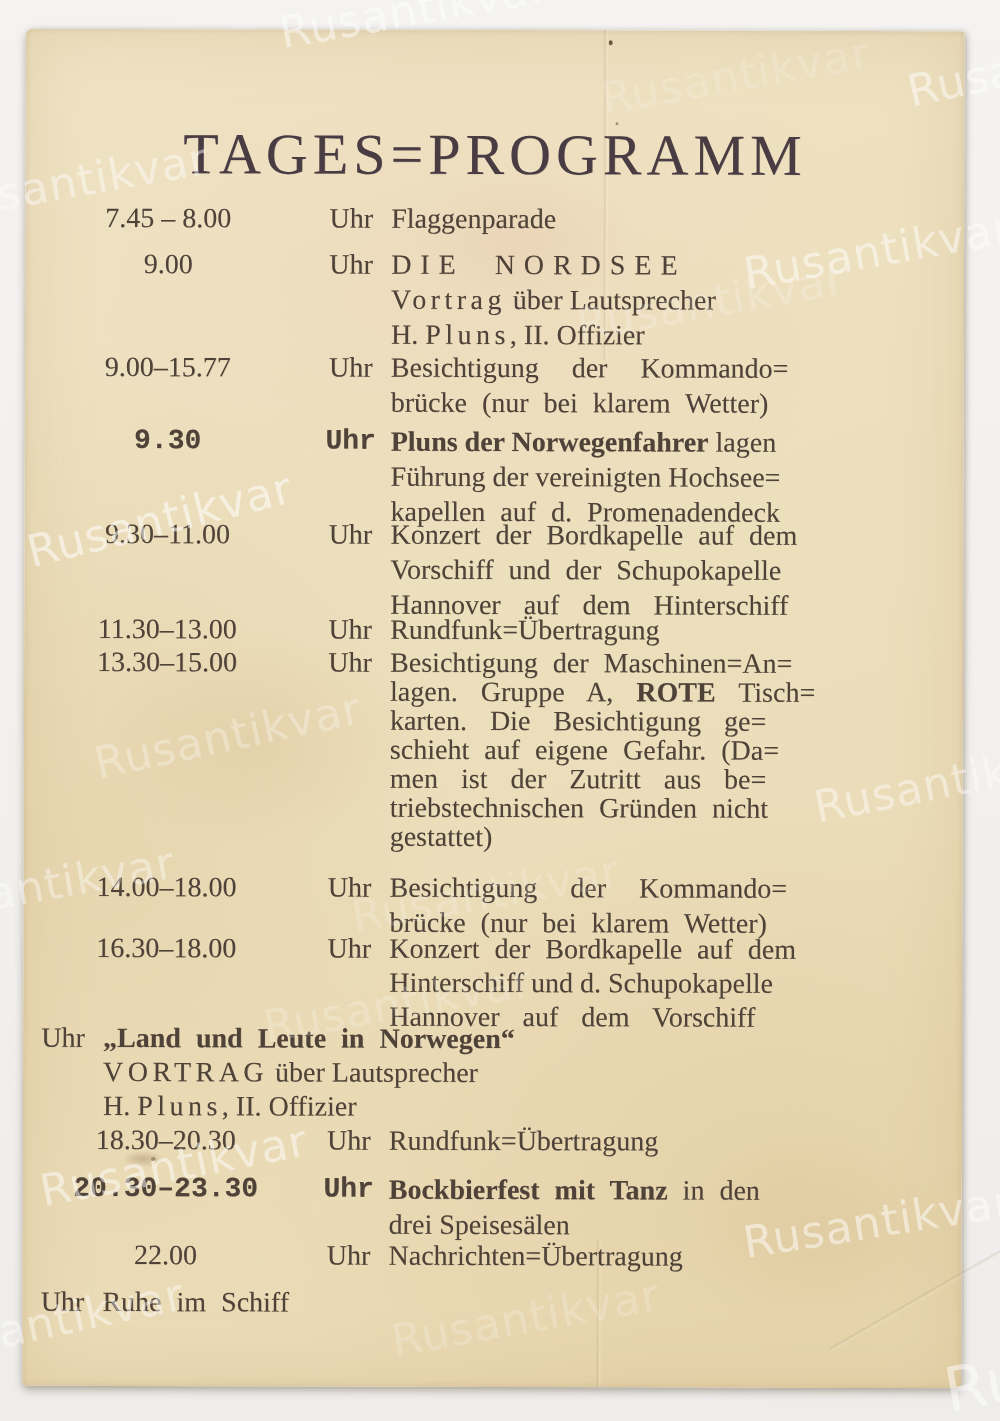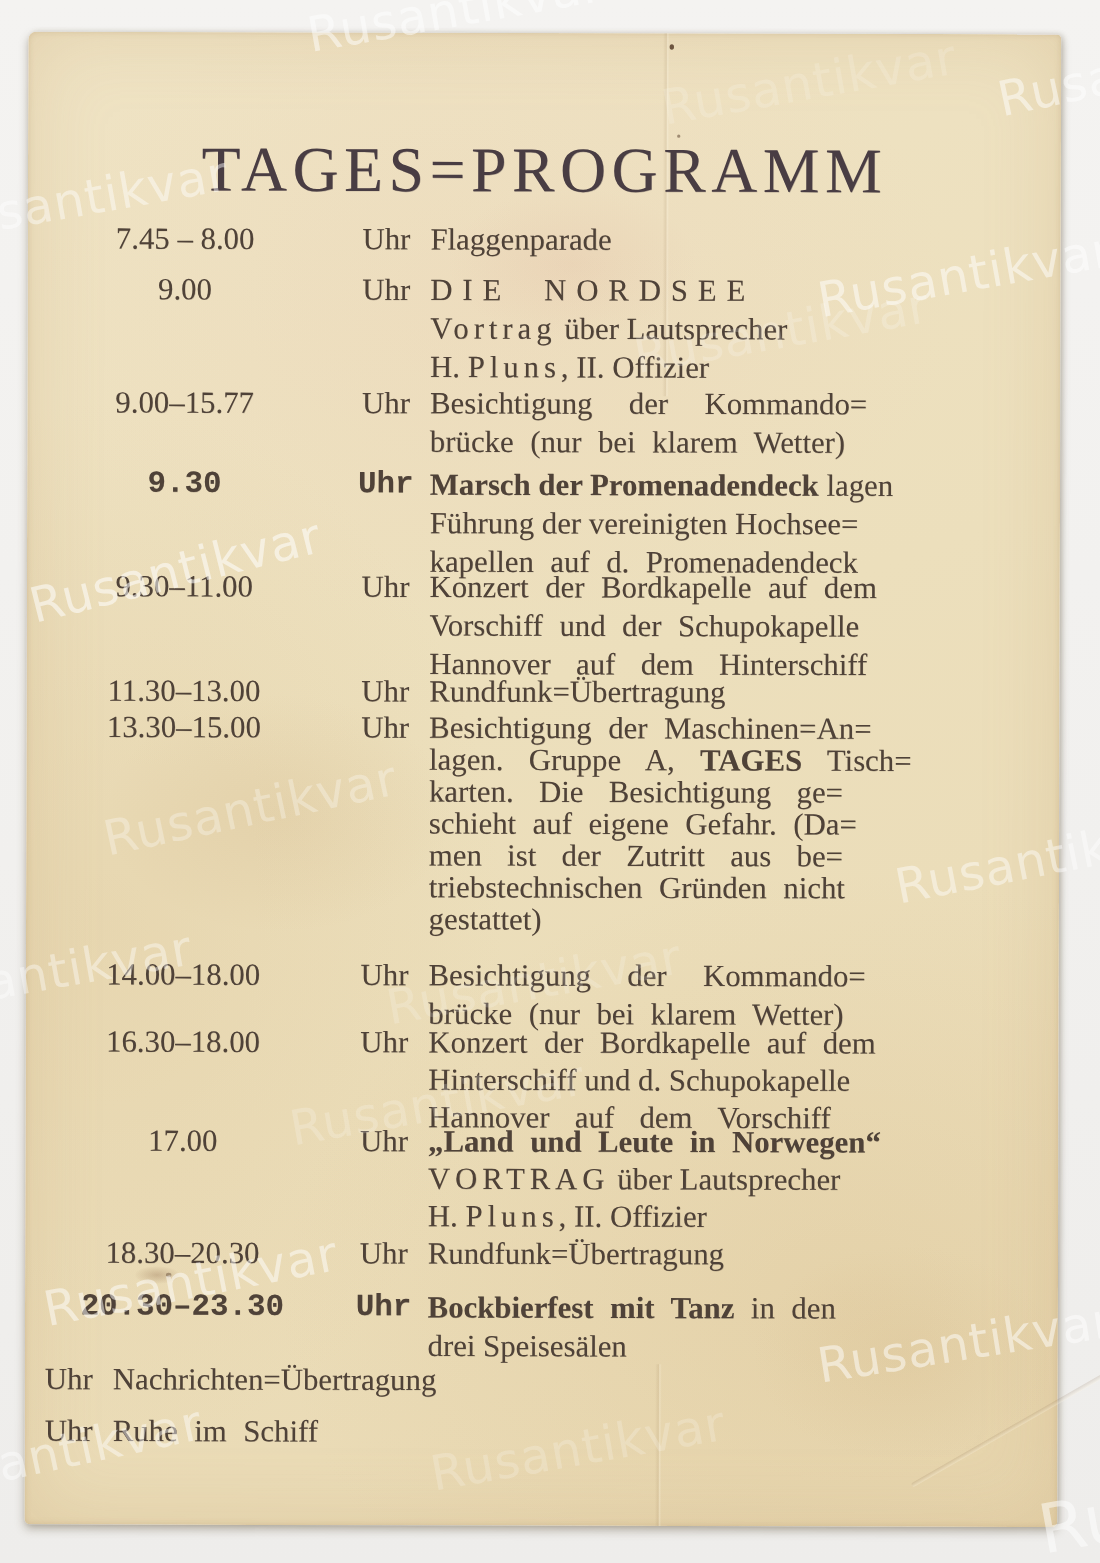--- a/index.html
+++ b/index.html
@@ -120,21 +120,21 @@
         <span class="unit">Uhr</span>
         <div class="desc">
           <div class="line xxwide"><span class="seg">Besichtigung der Kommando=</span></div>
           <div class="line wide"><span class="seg">brücke (nur bei klarem Wetter)</span></div>
         </div>
       </div>
       <div class="entry time-bold" style="top: 394px; line-height: 35px;">
         <span class="time">9.30</span>
         <span class="unit">Uhr</span>
         <div class="desc">
-          <div class="line"><span class="seg bold">Marsch der Promenadendeck</span><span class="seg"> lagen</span></div>
+          <div class="line"><span class="seg bold">Pluns der Norwegenfahrer</span><span class="seg"> lagen</span></div>
           <div class="line"><span class="seg">Führung der vereinigten Hochsee=</span></div>
           <div class="line wide"><span class="seg">kapellen auf d. Promenadendeck</span></div>
         </div>
       </div>
       <div class="entry" style="top: 487px; line-height: 35px;">
         <span class="time">9.30–11.00</span>
         <span class="unit">Uhr</span>
         <div class="desc">
           <div class="line wide"><span class="seg">Konzert der Bordkapelle auf dem</span></div>
           <div class="line wide"><span class="seg">Vorschiff und der Schupokapelle</span></div>
@@ -146,21 +146,21 @@
         <span class="unit">Uhr</span>
         <div class="desc">
           <div class="line"><span class="seg">Rundfunk=Übertragung</span></div>
         </div>
       </div>
       <div class="entry" style="top: 618px; line-height: 29px;">
         <span class="time">13.30–15.00</span>
         <span class="unit">Uhr</span>
         <div class="desc">
           <div class="line wide"><span class="seg">Besichtigung der Maschinen=An=</span></div>
-          <div class="line xwide"><span class="seg">lagen. Gruppe A, </span><span class="seg bold">TAGES</span><span class="seg"> Tisch=</span></div>
+          <div class="line xwide"><span class="seg">lagen. Gruppe A, </span><span class="seg bold">ROTE</span><span class="seg"> Tisch=</span></div>
           <div class="line xwide"><span class="seg">karten. Die Besichtigung ge=</span></div>
           <div class="line wide"><span class="seg">schieht auf eigene Gefahr. (Da=</span></div>
           <div class="line xwide"><span class="seg">men ist der Zutritt aus be=</span></div>
           <div class="line wide"><span class="seg">triebstechnischen Gründen nicht</span></div>
           <div class="line"><span class="seg">gestattet)</span></div>
         </div>
       </div>
       <div class="entry" style="top: 840px; line-height: 35px;">
         <span class="time">14.00–18.00</span>
         <span class="unit">Uhr</span>
@@ -172,21 +172,20 @@
       <div class="entry" style="top: 902px; line-height: 34px;">
         <span class="time">16.30–18.00</span>
         <span class="unit">Uhr</span>
         <div class="desc">
           <div class="line wide"><span class="seg">Konzert der Bordkapelle auf dem</span></div>
           <div class="line"><span class="seg">Hinterschiff und d. Schupokapelle</span></div>
           <div class="line xwide"><span class="seg">Hannover auf dem Vorschiff</span></div>
         </div>
       </div>
       <div class="entry" style="top: 992px; line-height: 34px;">
-        <span class="time">17.00</span>
         <span class="unit">Uhr</span>
         <div class="desc">
           <div class="line wide"><span class="seg bold">„Land und Leute in Norwegen“</span></div>
           <div class="line"><span class="seg spaced">VORTRAG</span><span class="seg"> über Lautsprecher</span></div>
           <div class="line"><span class="seg">H. </span><span class="seg spaced">Pluns</span><span class="seg">, II. Offizier</span></div>
         </div>
       </div>
       <div class="entry" style="top: 1093px; line-height: 35px;">
         <span class="time">18.30–20.30</span>
         <span class="unit">Uhr</span>
@@ -196,20 +195,21 @@
       </div>
       <div class="entry time-bold" style="top: 1142px; line-height: 35px;">
         <span class="time">20.30–23.30</span>
         <span class="unit">Uhr</span>
         <div class="desc">
           <div class="line wide"><span class="seg bold">Bockbierfest mit Tanz</span><span class="seg"> in den</span></div>
           <div class="line"><span class="seg">drei Speisesälen</span></div>
         </div>
       </div>
       <div class="entry" style="top: 1208px; line-height: 35px;">
+        <span class="time">22.00</span>
         <span class="unit">Uhr</span>
         <div class="desc">
           <div class="line"><span class="seg">Nachrichten=Übertragung</span></div>
         </div>
       </div>
       <div class="entry" style="top: 1255px; line-height: 35px;">
         <span class="unit">Uhr</span>
         <div class="desc">
           <div class="line wide"><span class="seg">Ruhe im Schiff</span></div>
         </div>

